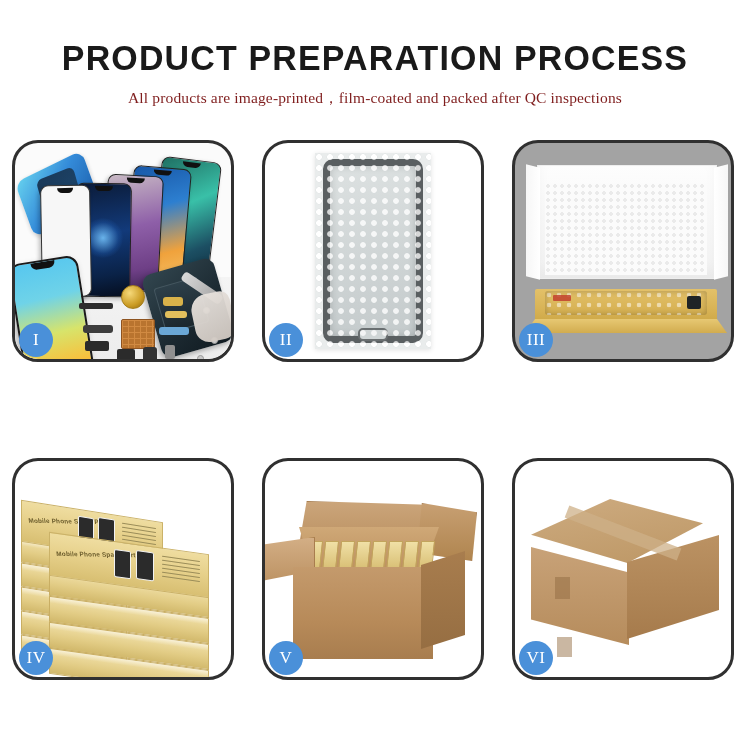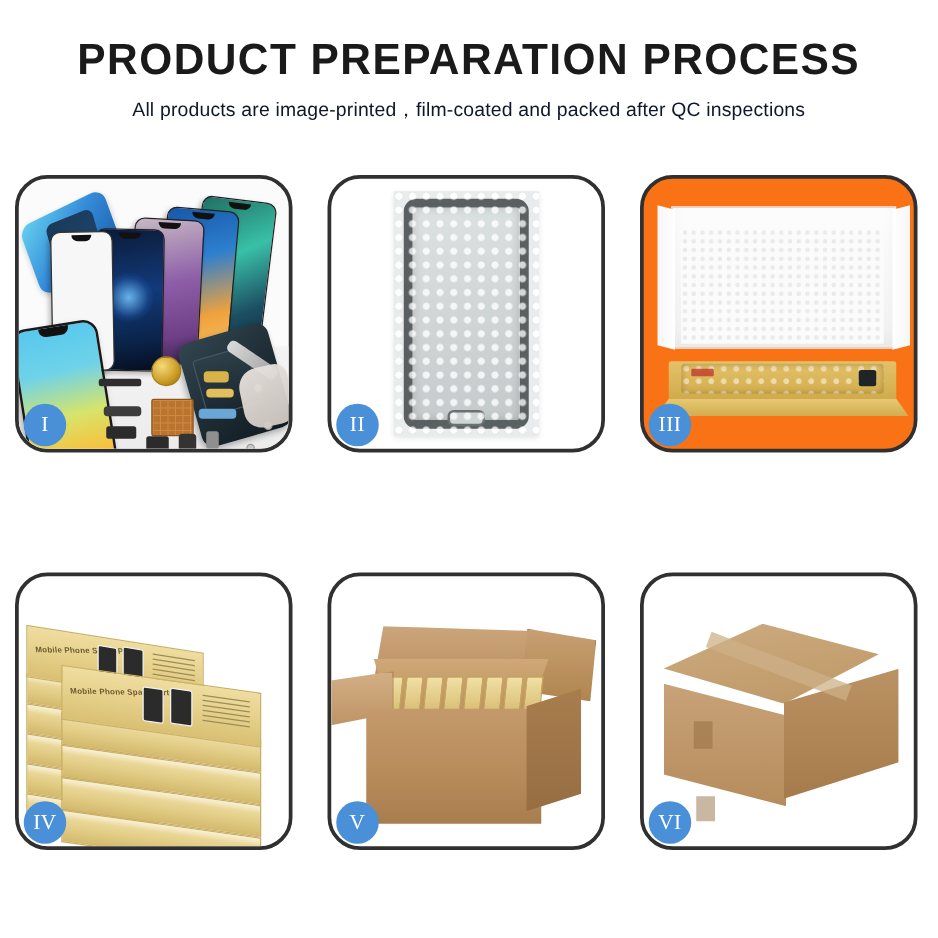--- a/index.html
+++ b/index.html
@@ -11,35 +11,36 @@
     width: 750px;
     height: 750px;
     font-family: "Liberation Sans", sans-serif;
     overflow: hidden;
     position: relative;
   }
 
   
   .header {
     text-align: center;
-    padding-top: 30px;
+    padding-top: 40px;
   }
   .title {
     font-size: 35px;
     font-weight: bold;
     color: #1a1a1a;
     letter-spacing: 1.2px;
     line-height: 1.05;
     transform: scaleX(0.97);
   }
   .subtitle {
     font-size: 15.5px;
-    color: #0f172a;
+    color: #7f1d1d;
     margin-top: 11px;
     letter-spacing: 0.15px;
+    font-family: Liberation Serif, serif;
   }
 
   
   .grid {
     position: absolute;
     left: 12px;
     top: 140px;
     width: 726px;
     display: grid;
     grid-template-columns: repeat(3, 222px);
@@ -216,21 +217,21 @@
   }
   .bubble-overlay {
     position: absolute; inset: 0;
     background-image:
       radial-gradient(circle at 4px 4px, rgba(255,255,255,0.75) 2.4px, rgba(255,255,255,0.12) 3.2px, transparent 3.6px);
     background-size: 11px 11px;
     pointer-events: none;
   }
 
   
-  .p3 { background: #f97316; }
+  .p3 { background: #a3a3a3; }
   .kraft-lid {
     position: absolute; left: 22px; top: 22px; width: 178px; height: 112px;
     background: linear-gradient(180deg,#fdfdfd,#f2f2f2);
     border: 1px solid #eeeeee;
     box-shadow: inset 0 -8px 14px rgba(0,0,0,0.04);
   }
   .kraft-lid::before {
     content:""; position:absolute; left:-12px; top:0; width:14px; height:100%;
     background: linear-gradient(90deg,#f6f6f6,#ffffff); transform: skewY(14deg);
   }

